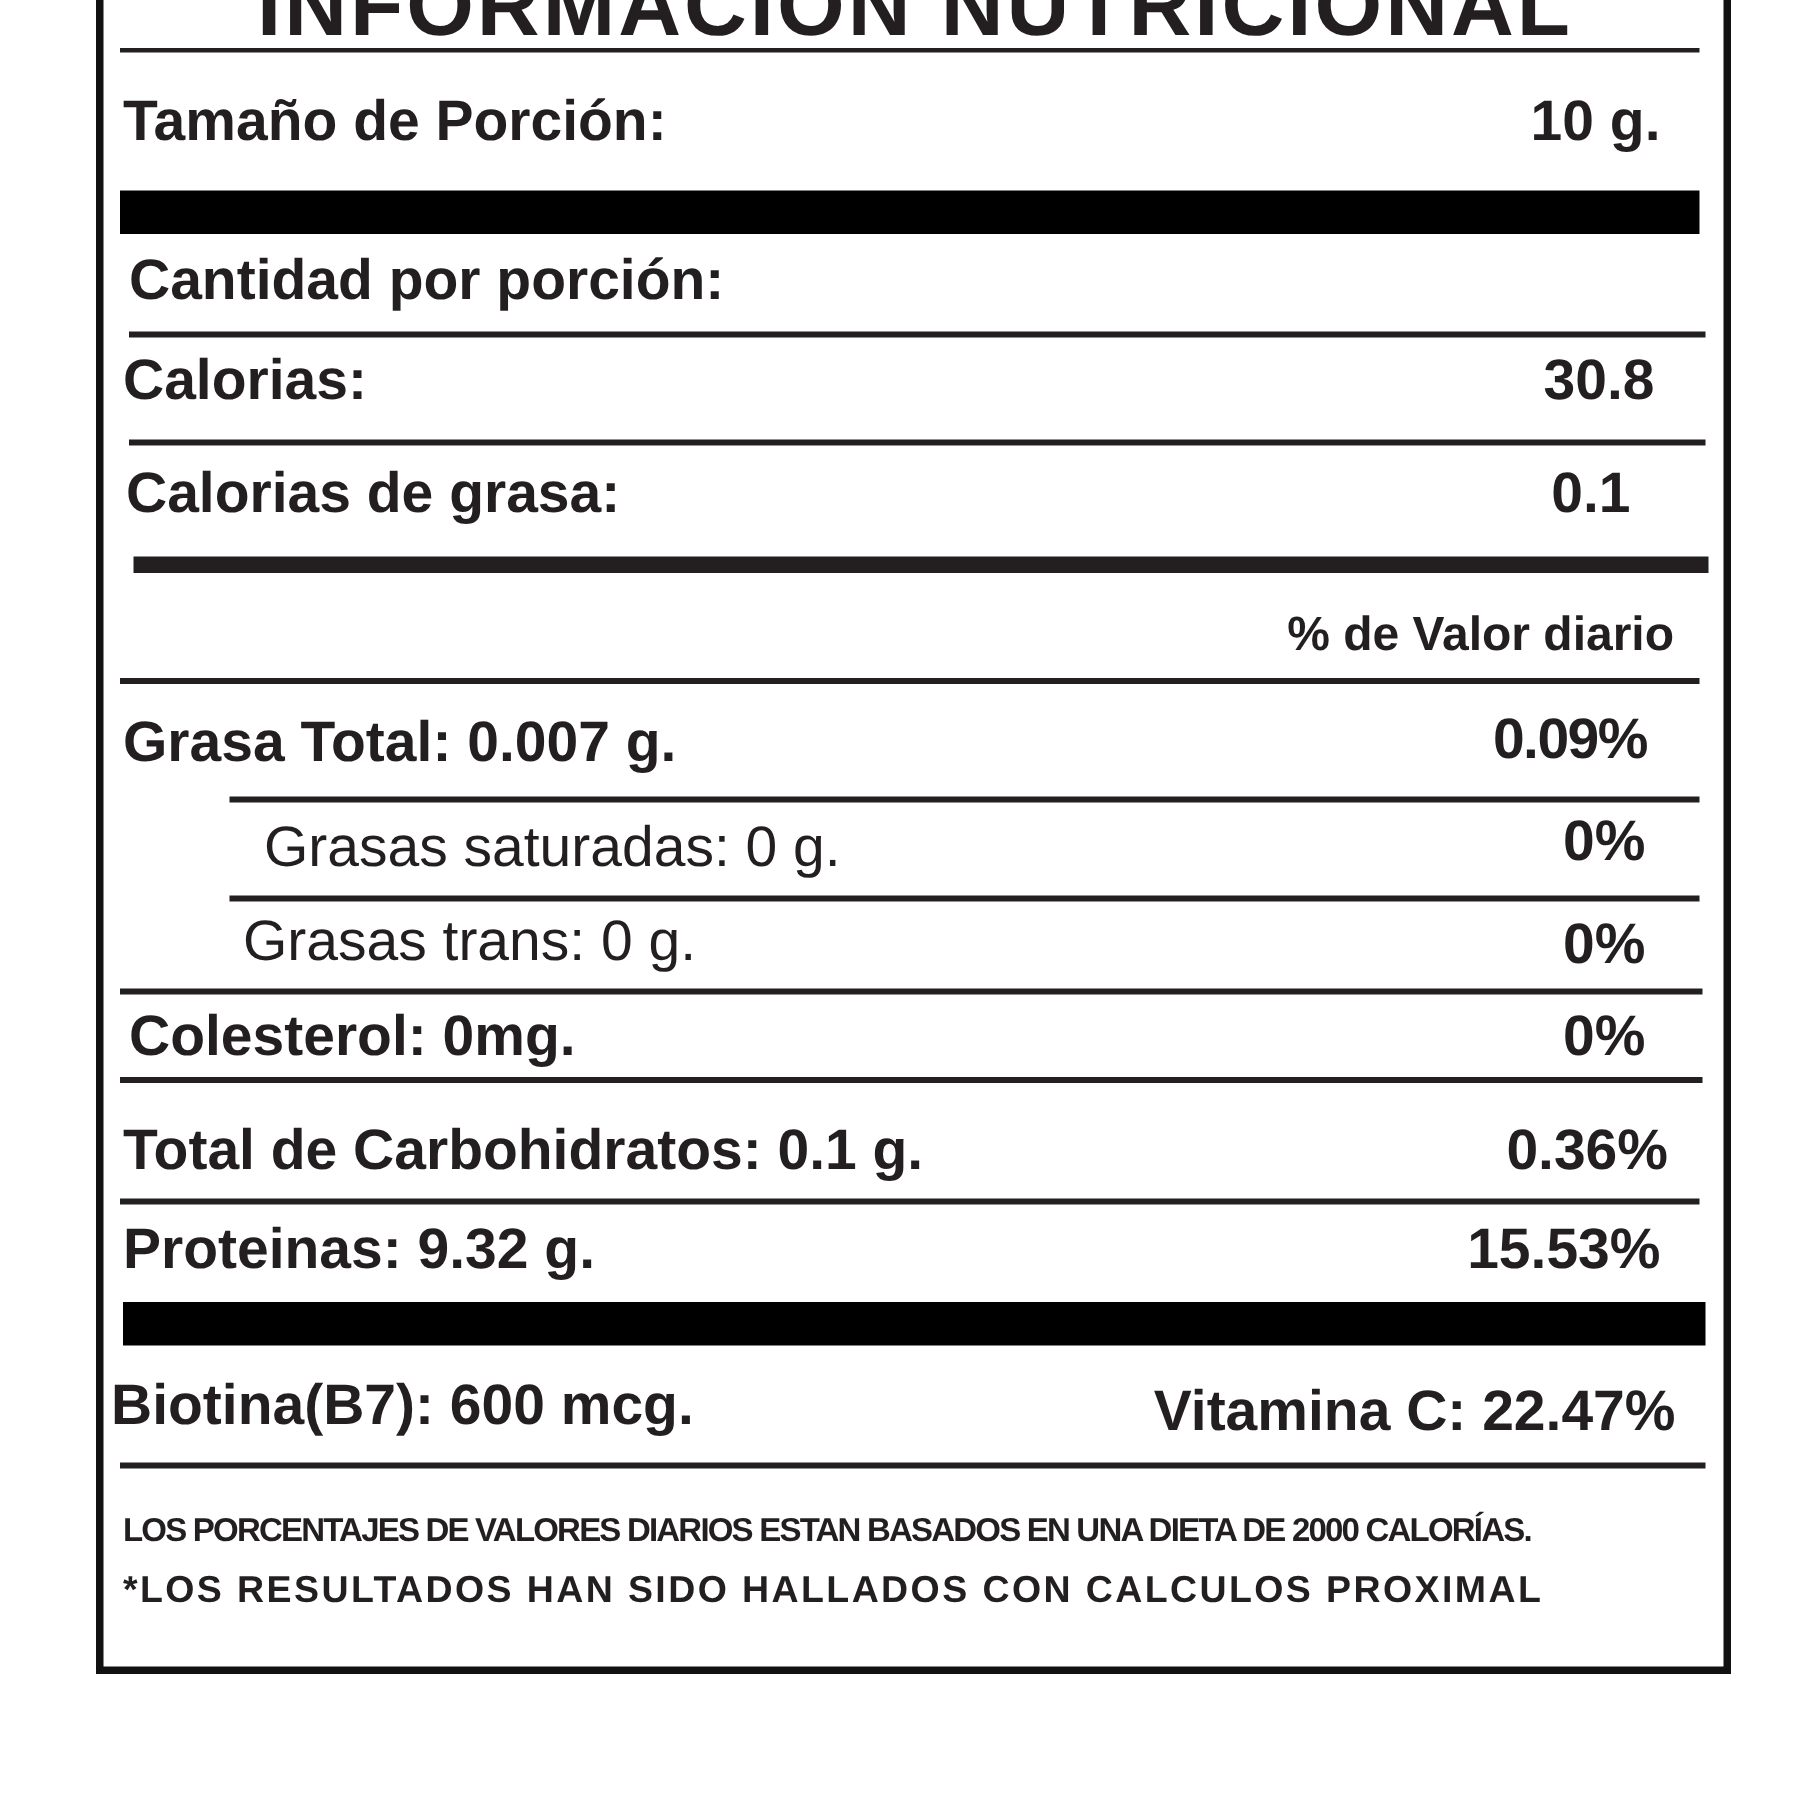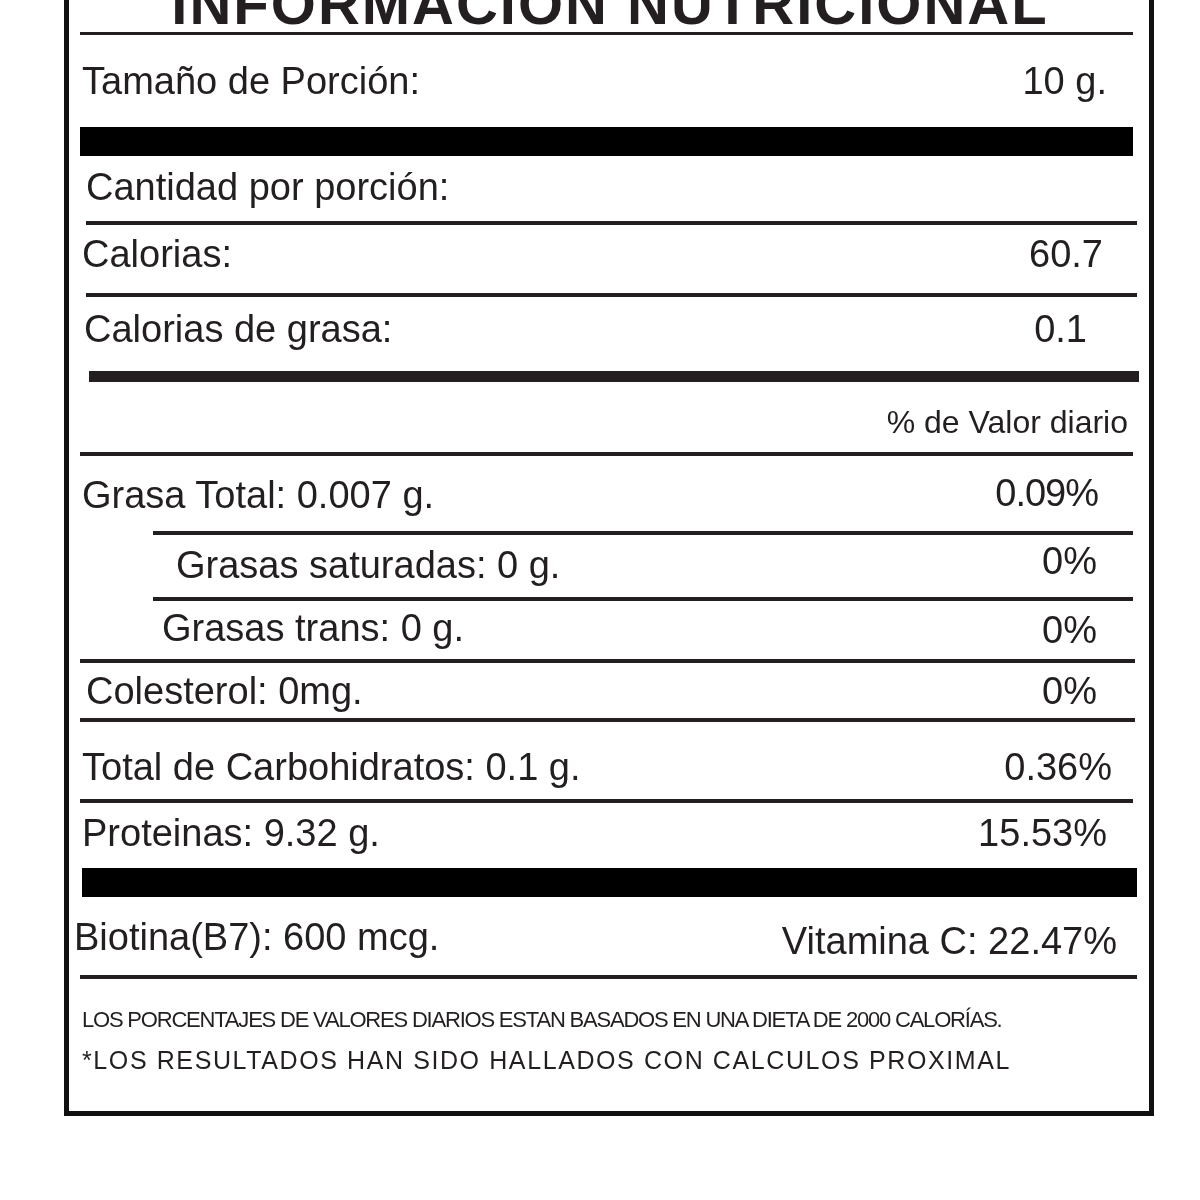--- a/index.html
+++ b/index.html
@@ -7,21 +7,21 @@
       width: 1200px; height: 1200px; background: #ffffff;
       position: relative; overflow: hidden;
       font-family: "Liberation Sans", "DejaVu Sans", sans-serif;
       color: #231f20;
     }
     .box {
       position: absolute; left: 64px; top: -20px; width: 1080px; height: 1126px;
       border: 5px solid #111; background: #fff;
     }
     .rule { position: absolute; background: #231f20; }
-    .txt { position: absolute; white-space: nowrap; font-weight: normal; line-height: 1; }
+    .txt { position: absolute; white-space: nowrap; font-weight: bold; line-height: 1; }
     .lbl { left: 82px; }
     .val { text-align: center; }
     .title {
       position: absolute; top: -30px; left: 100px; width: 1020px; text-align: center;
       font-size: 58px; font-weight: bold; letter-spacing: 2px; color: #231f20;
     }
     .big { font-size: 38px; }
     .reg { font-weight: normal; font-size: 38px; }
     .hdr { font-size: 32px; }
     .foot1 { font-size: 22px; letter-spacing: -1.2px; }
@@ -47,26 +47,26 @@
 <div class="rule" style="left:80px;top:799px;width:1053px;height:4px;"></div>
 <div class="rule" style="left:82px;top:868px;width:1055px;height:29px;background:#000;"></div>
 <div class="rule" style="left:80px;top:975px;width:1057px;height:4px;"></div>
 
 <div class="txt big lbl" style="top:62px;">Tamaño de Porción:</div>
 <div class="txt big val" style="top:62px;right:93px;">10 g.</div>
 
 <div class="txt big" style="top:168px;left:86px;">Cantidad por porción:</div>
 
 <div class="txt big lbl" style="top:235px;">Calorias:</div>
-<div class="txt big val" style="top:235px;right:97px;">60.7</div>
+<div class="txt big val" style="top:235px;right:97px;">30.8</div>
 
 <div class="txt big" style="top:310px;left:84px;">Calorias de grasa:</div>
 <div class="txt big val" style="top:310px;right:113px;">0.1</div>
 
-<div class="txt hdr val" style="top:406px;right:72px;">% de Valor diario</div>
+<div class="txt hdr val" style="top:406px;right:84px;">% de Valor diario</div>
 
 <div class="txt big lbl" style="top:476px;">Grasa Total: 0.007 g.</div>
 <div class="txt big val" style="top:474px;right:102px;letter-spacing:-1px;">0.09%</div>
 
 <div class="txt reg" style="top:546px;left:176px;">Grasas saturadas: 0 g.</div>
 <div class="txt big val" style="top:542px;right:103px;">0%</div>
 
 <div class="txt reg" style="top:609px;left:162px;">Grasas trans: 0 g.</div>
 <div class="txt big val" style="top:611px;right:103px;">0%</div>
 

